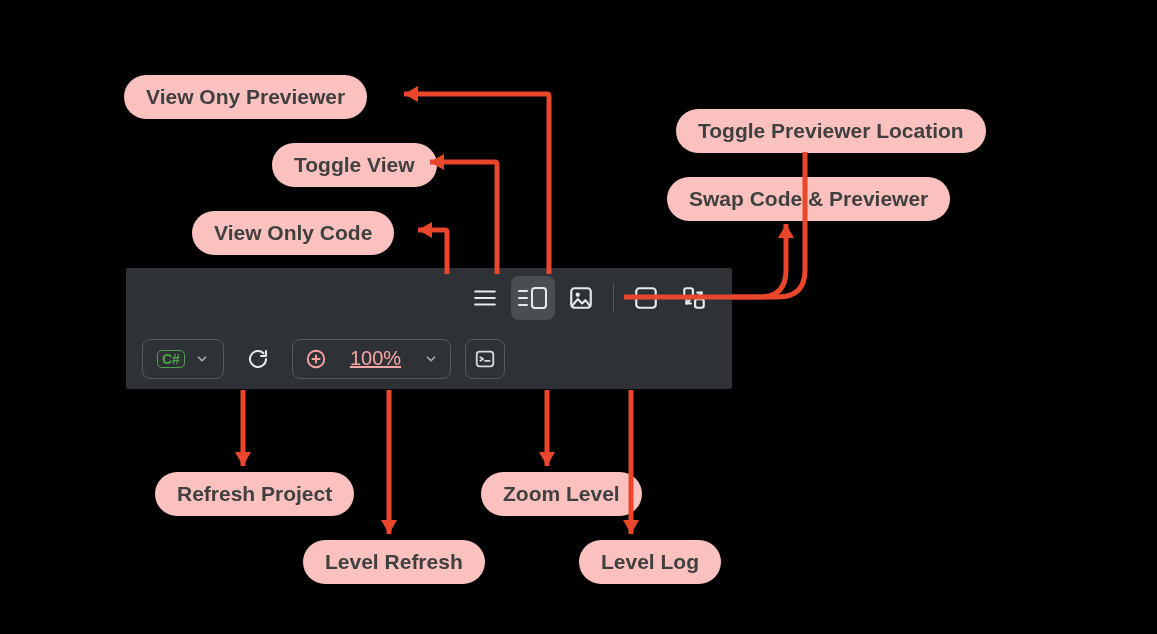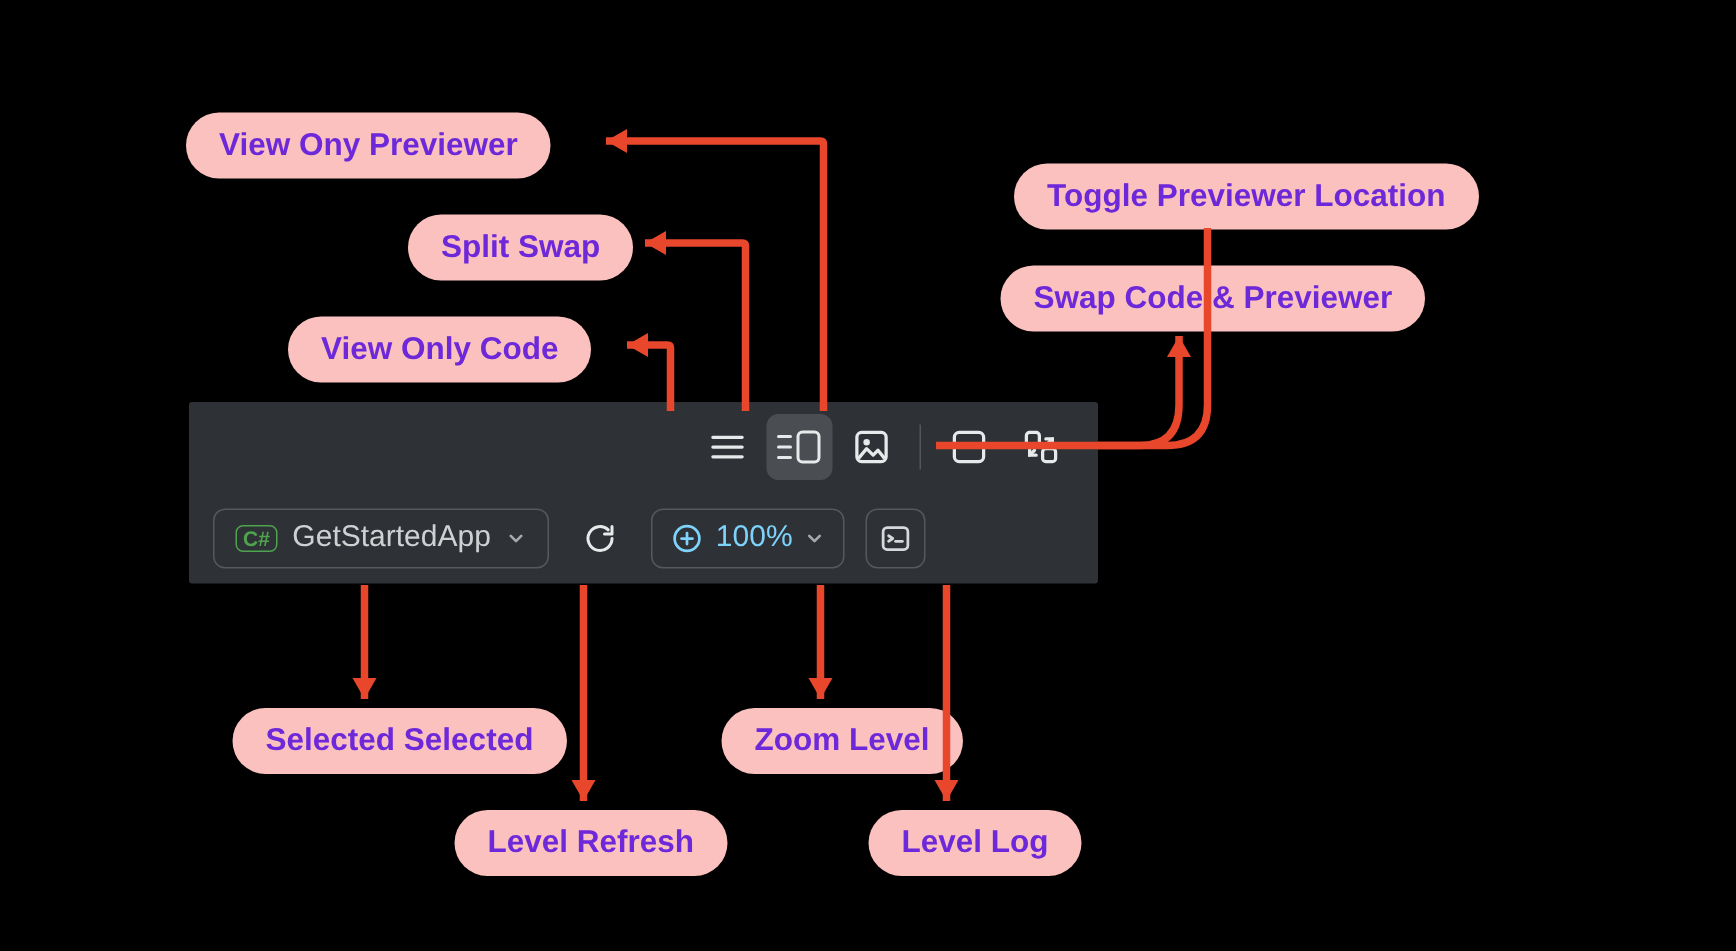--- a/index.html
+++ b/index.html
@@ -8,21 +8,21 @@
     width: 1157px;
     height: 634px;
     background: #000;
     font-family: -apple-system, BlinkMacSystemFont, "Segoe UI", sans-serif;
     position: relative;
     overflow: hidden;
   }
   .label {
     position: absolute;
     background: #fbc1bf;
-    color: #6d28d9;
+    color: #404040;
     font-weight: 600;
     font-size: 21px;
     padding: 10px 22px;
     border-radius: 999px;
     white-space: nowrap;
   }
   .toolbar-panel {
     position: absolute;
     left: 126px;
     top: 268px;
@@ -83,27 +83,28 @@
     color: #4fa34c;
     font-size: 14px;
     font-weight: 600;
     border-radius: 5px;
     padding: 1px 4px;
     line-height: 1;
   }
   .zoom {
     display: flex;
     align-items: center;
-    gap: 8px;
+    gap: 23px;
     height: 40px;
     border: 1px solid #55585d;
     border-radius: 8px;
     padding: 0 12px;
-    color: #7dd3fc;
+    color: #fca5a5;
     font-size: 20px;
+    text-decoration: underline;
   }
   .log-btn {
     width: 40px;
     height: 40px;
     border: 1px solid #55585d;
     border-radius: 8px;
     display: flex;
     align-items: center;
     justify-content: center;
   }
@@ -120,25 +121,25 @@
   }
   .arrow .head {
     fill: #e8472c;
     stroke: none;
   }
 </style>
 </head>
 <body>
 
 <div class="label" style="left:124px; top:75px;">View Ony Previewer</div>
-<div class="label" style="left:272px; top:143px;">Split Swap</div>
+<div class="label" style="left:272px; top:143px;">Toggle View</div>
 <div class="label" style="left:192px; top:211px;text-align:right;">View Only Code</div>
 <div class="label" style="left:676px; top:109px;">Toggle Previewer Location</div>
 <div class="label" style="left:667px; top:177px;">Swap Code &amp; Previewer</div>
-<div class="label" style="left:155px; top:472px;">Selected Selected</div>
+<div class="label" style="left:155px; top:472px;">Refresh Project</div>
 <div class="label" style="left:303px; top:540px;">Level Refresh</div>
 <div class="label" style="left:481px; top:472px;">Zoom Level</div>
 <div class="label" style="left:579px; top:540px;">Level Log</div>
 
 <div class="toolbar-panel">
   <div class="top-row">
     <div class="icon-btn">
       <svg width="26" height="26" viewBox="0 0 24 24">
           <path d="M3 6h18M3 12h18M3 18h18" stroke="currentColor" stroke-width="2" stroke-linecap="round"></path>
         </svg>
@@ -170,21 +171,20 @@
         <path d="M15 7h4v4" stroke="currentColor" stroke-width="2" fill="none" stroke-linecap="round"></path>
         <path d="M19 7l-3 3" stroke="currentColor" stroke-width="2" stroke-linecap="round"></path>
         <path d="M9 17H5v-4" stroke="currentColor" stroke-width="2" fill="none" stroke-linecap="round"></path>
         <path d="M5 17l3-3" stroke="currentColor" stroke-width="2" stroke-linecap="round"></path>
       </svg>
     </div>
   </div>
   <div class="bot-row">
     <div class="proj">
       <span class="cs-badge">C#</span>
-      <span>GetStartedApp</span>
       <svg width="14" height="14" viewBox="0 0 24 24">
           <path d="M6 9l6 6 6-6" stroke="#a7a9ac" stroke-width="3" fill="none" stroke-linecap="round" stroke-linejoin="round"></path>
         </svg>
     </div>
     <div class="icon-btn" style="width:40px;height:40px;">
       <svg width="24" height="24" viewBox="0 0 24 24">
         <path d="M20 12a8 8 0 1 1-2.5-5.8" stroke="currentColor" stroke-width="2" fill="none" stroke-linecap="round"></path>
         <path d="M20 4v5h-5" stroke="currentColor" stroke-width="2" fill="none" stroke-linecap="round" stroke-linejoin="round"></path>
       </svg>
     </div>

